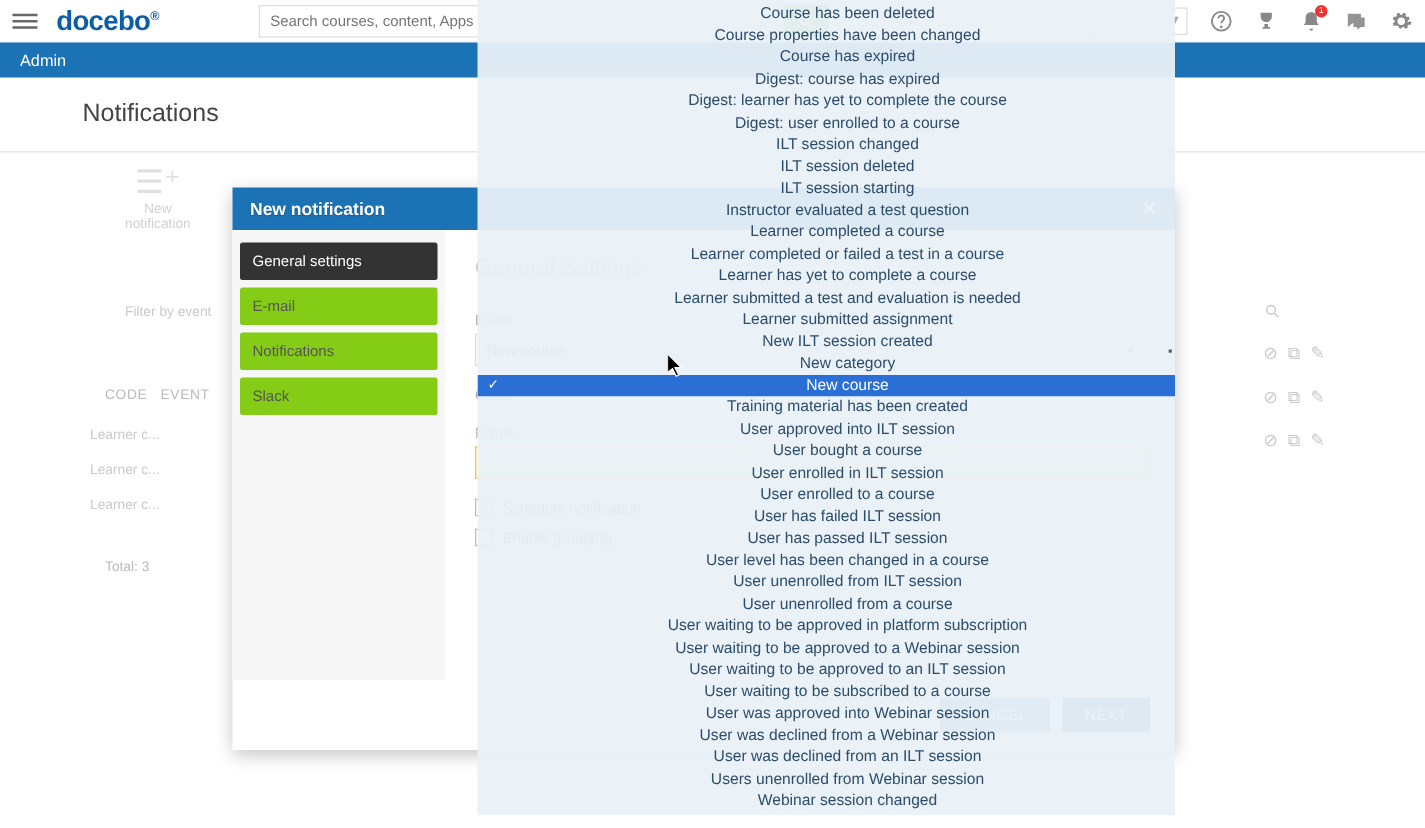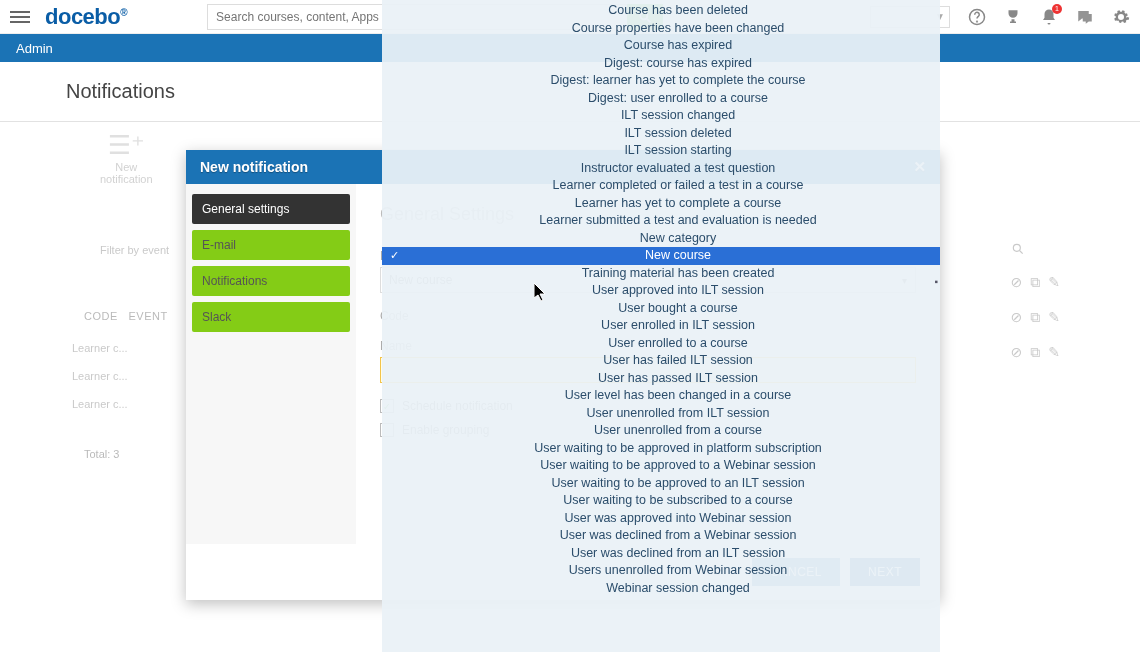--- a/index.html
+++ b/index.html
@@ -222,23 +222,26 @@
       <div class="item">Course has been deleted</div>
       <div class="item">Course properties have been changed</div>
       <div class="item">Course has expired</div>
       <div class="item">Digest: course has expired</div>
       <div class="item">Digest: learner has yet to complete the course</div>
       <div class="item">Digest: user enrolled to a course</div>
       <div class="item">ILT session changed</div>
       <div class="item">ILT session deleted</div>
       <div class="item">ILT session starting</div>
       <div class="item">Instructor evaluated a test question</div>
+      <div class="item">Learner completed a course</div>
       <div class="item">Learner completed or failed a test in a course</div>
       <div class="item">Learner has yet to complete a course</div>
       <div class="item">Learner submitted a test and evaluation is needed</div>
+      <div class="item">Learner submitted assignment</div>
+      <div class="item">New ILT session created</div>
       <div class="item">New category</div>
     </div>
   <div class="item selected">New course</div>
   <div id="dd-after">
       <div class="item">Training material has been created</div>
       <div class="item">User approved into ILT session</div>
       <div class="item">User bought a course</div>
       <div class="item">User enrolled in ILT session</div>
       <div class="item">User enrolled to a course</div>
       <div class="item">User has failed ILT session</div>

